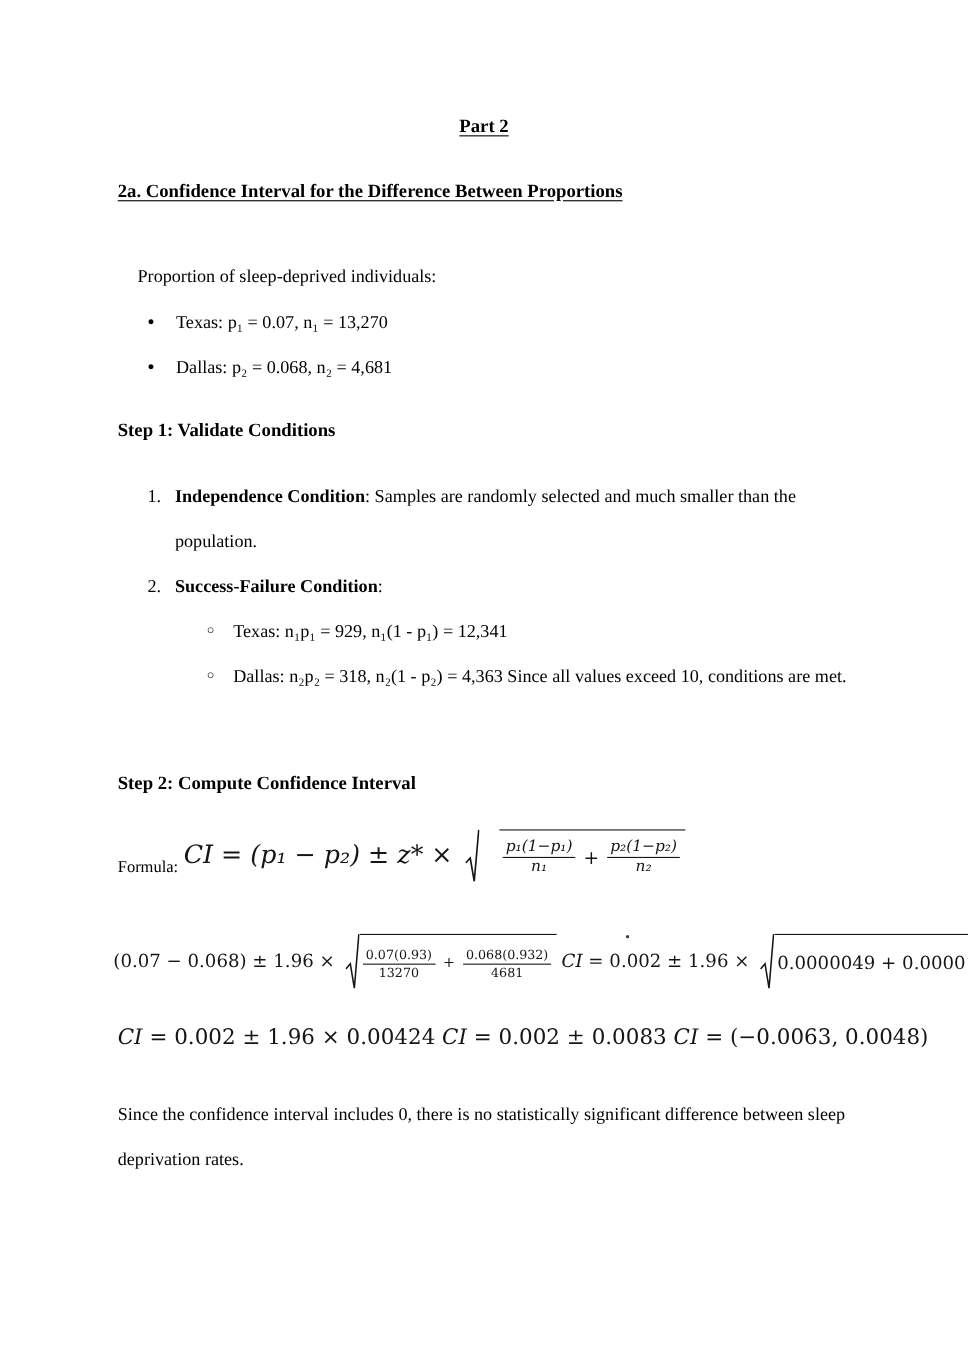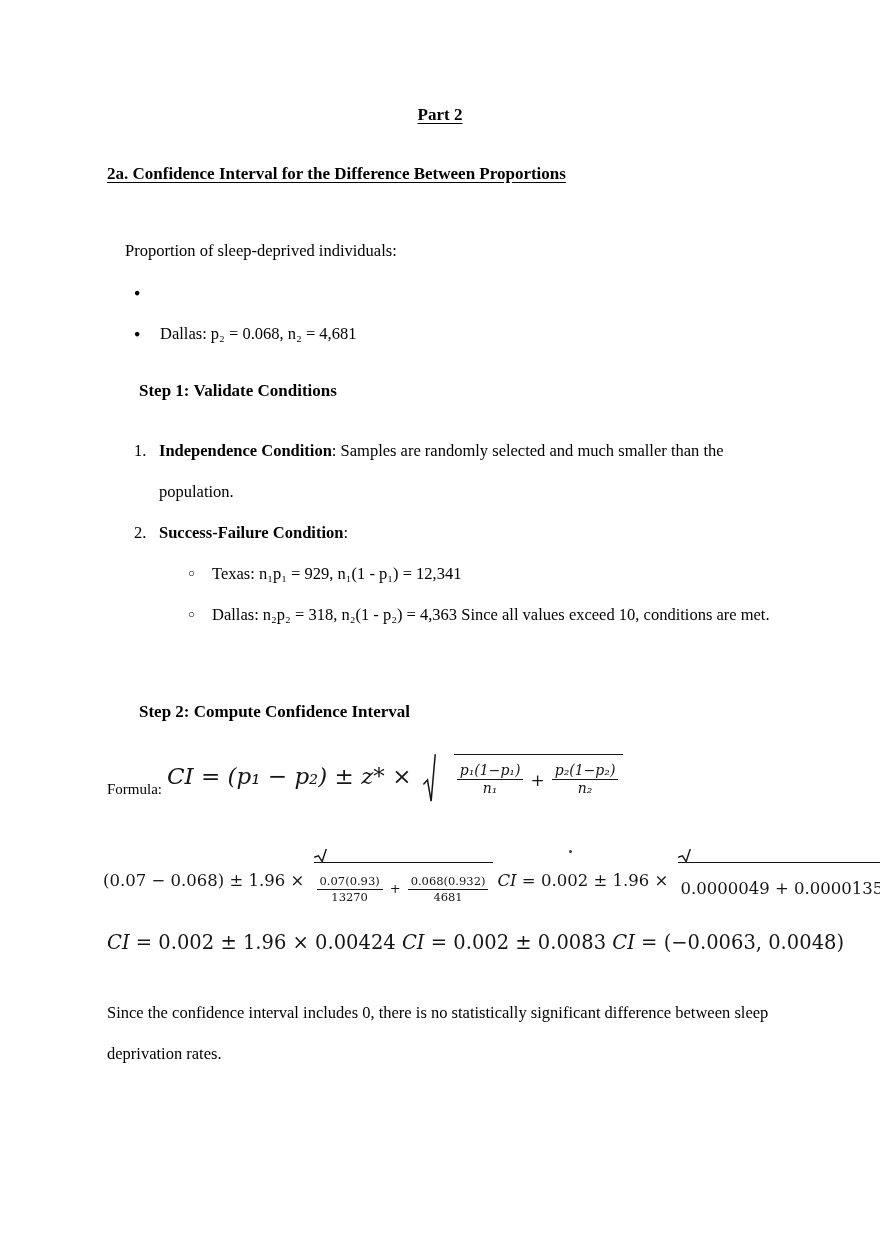--- a/index.html
+++ b/index.html
@@ -25,21 +25,21 @@
   }
   .intro { position: absolute; top: 221px; left: 107px; font-size: 16.5px; line-height: 24px; margin: 18px; text-align: right; }
 
   ul.bullets, ol.numbered, ul.sub-bullets { list-style: none; margin: 0; padding: 0; position: absolute; line-height: 41px; font-size: 16.5px; }
   li { display: flex; align-items: flex-start; }
 
   ul.bullets { top: 272px; left: 134px; }
   ul.bullets .marker { flex: 0 0 26px; width: 26px; font-size: 10.5px; line-height: 41px; }
   ul.bullets .li-text { line-height: 41px; }
 
-  .step-heading { position: absolute; left: 107px; font-weight: bold; font-size: 17px; line-height: 24px; margin-left: 32px; }
+  .step-heading { position: absolute; left: 107px; font-weight: bold; font-size: 17px; line-height: 24px; }
   .step1 { top: 379px; }
   .step2 { top: 700px; }
 
   ol.numbered { top: 430px; left: 134px; }
   ol.numbered .num { flex: 0 0 25px; width: 25px; }
   ol.numbered .li-text { width: 614px; }
 
   ul.sub-bullets { top: 553px; left: 188px; }
   ul.sub-bullets .marker { flex: 0 0 24px; width: 24px; font-size: 11.5px; line-height: 41px; }
   ul.sub-bullets .li-text { width: 564px; }
@@ -62,40 +62,41 @@
   .formula-row { position: absolute; top: 754px; left: 107px; display: flex; align-items: flex-end; }
   .formula-label { font-size: 15px; line-height: 22px; padding-bottom: 3px; }
   .eq1 { font-size: 23px; font-style: italic; margin-left: 5px; white-space: nowrap; }
   .eq1 .frac { font-size: 14px; }
   .eq1 .fplus { font-size: 17px; }
   .eq1 .sqrt { margin-left: 4px; gap: 18px; }
 
   .math-line2 { position: absolute; top: 849px; left: 103px; font-size: 16.5px; line-height: 46px; white-space: nowrap; }
   .math-line2 .frac { font-size: 11.5px; }
   .math-line2 .fplus { font-size: 13px; }
-  .math-line2 .sqrt { margin: 0 4px; flex-direction: column; }
+  .math-line2 .sqrt { margin: 0 4px; }
 
   .math-line3 { position: absolute; top: 928px; left: 107px; font-size: 19.5px; line-height: 30px; white-space: nowrap; }
 
   .stray-dot { position: absolute; top: 850px; left: 569px; width: 3px; height: 3px; border-radius: 50%; background: #3c3c3c; }
 </style>
 </head>
 <body>
 
 <div class="page">
 
   <div class="doc-title">Part 2</div>
 
   <div class="section-heading">2a. Confidence Interval for the Difference Between Proportions</div>
 
   <p class="intro">Proportion of sleep-deprived individuals:</p>
 
   <ul class="bullets">
     <li>
       <span class="marker">●</span>
+      <span class="li-text">Texas: p₁ = 0.07, n₁ = 13,270</span>
     </li>
     <li>
       <span class="marker">●</span>
       <span class="li-text">Dallas: p₂ = 0.068, n₂ = 4,681</span>
     </li>
   </ul>
 
   <div class="step-heading step1">Step 1: Validate Conditions</div>
 
   <ol class="numbered">

